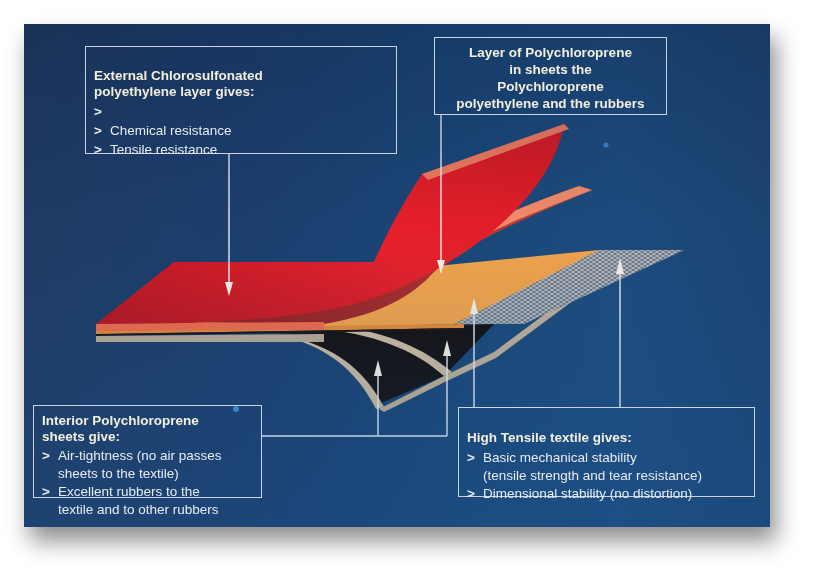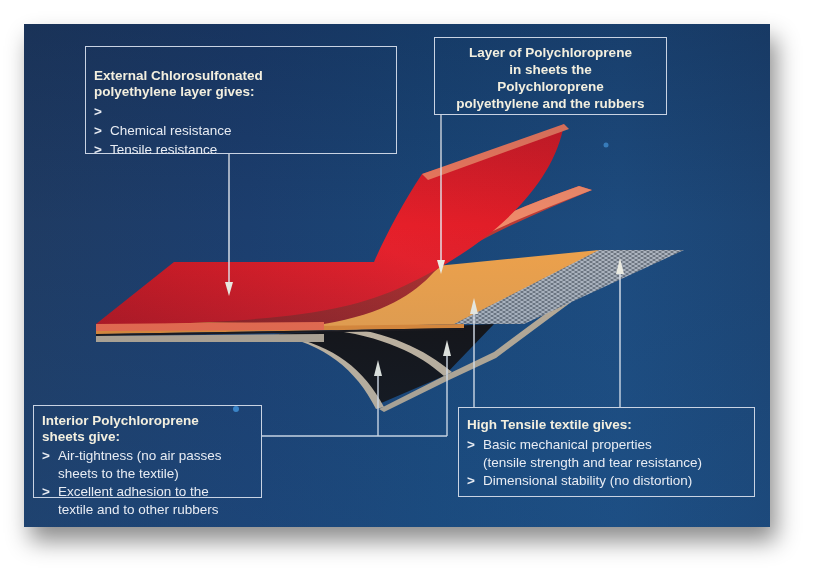--- a/index.html
+++ b/index.html
@@ -11,21 +11,21 @@
   svg.art{position:absolute;left:0;top:0;}
   .box{position:absolute;border:1.5px solid #c9d3e3;color:#e8ecf3;box-sizing:border-box;z-index:2;}
   .box .head{font-weight:bold;font-size:13.5px;line-height:16px;color:#f3efdf;}
   .box .item{font-size:13.5px;line-height:19px;display:flex;}
   .box .item .mk{font-weight:bold;width:16px;flex:none;color:#e8ecf3;}
   .b1{left:61px;top:22px;width:312px;height:108px;padding:21px 8px;}
   .b2{left:410px;top:13px;width:233px;height:78px;padding:6px 14px;text-align:center;}
   .b2 .head{line-height:17px;}
   .b3{left:9px;top:349px;width:229px;height:93px;padding:7px 8px;margin-top:32px;}
   .b3 .item{line-height:18px;}
-  .b4{left:434px;top:383px;width:297px;height:90px;padding:9px 8px;}
+  .b4{left:434px;top:383px;width:297px;height:90px;padding:22px 8px;}
   .b4 .item{line-height:18px;}
 </style>
 </head>
 <body>
 
 <div class="frame">
   <svg class="art" width="746" height="503" viewBox="0 0 746 503">
     <defs>
       <pattern id="mesh" width="6" height="4" patternUnits="userSpaceOnUse">
         <rect width="6" height="4" fill="#6f7680"></rect>
@@ -112,28 +112,28 @@
 
   <div class="box b3">
     <div class="head">Interior Polychloroprene</div>
     <div class="head" style="margin-bottom:2px">sheets give:</div>
     <div class="item">
         <span class="mk">&gt;</span>
         <span><span>Air-tightness (no air passes</span><br><span>sheets to the textile)</span></span>
       </div>
     <div class="item">
         <span class="mk">&gt;</span>
-        <span><span>Excellent adhesion to the</span><br><span>textile and to other rubbers</span></span>
+        <span><span>Excellent rubbers to the</span><br><span>textile and to other rubbers</span></span>
       </div>
   </div>
 
   <div class="box b4">
     <div class="head" style="margin-bottom:3px">High Tensile textile gives:</div>
     <div class="item">
         <span class="mk">&gt;</span>
-        <span><span>Basic mechanical properties</span><br><span>(tensile strength and tear resistance)</span></span>
+        <span><span>Basic mechanical stability</span><br><span>(tensile strength and tear resistance)</span></span>
       </div>
     <div class="item">
         <span class="mk">&gt;</span>
         <span>Dimensional stability (no distortion)</span>
       </div>
   </div>
 </div>
 
 </body></html>

